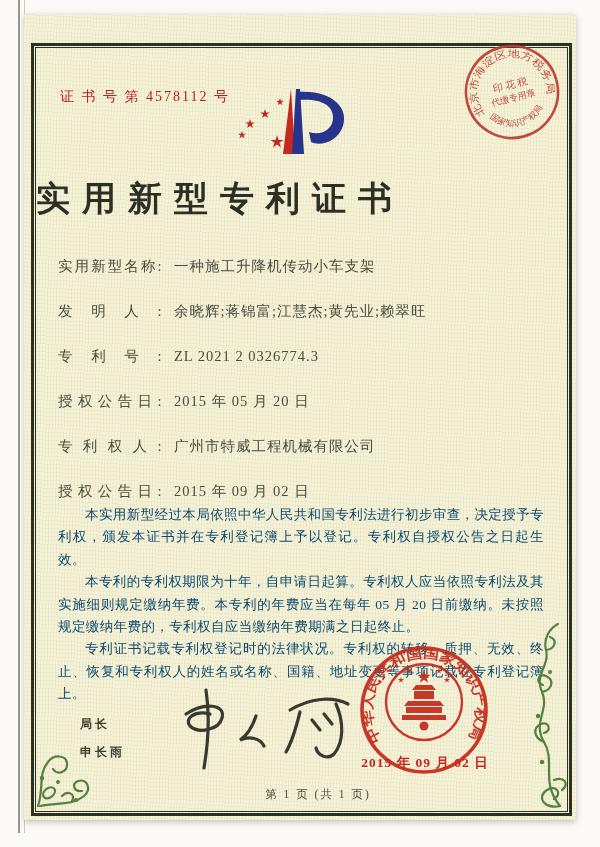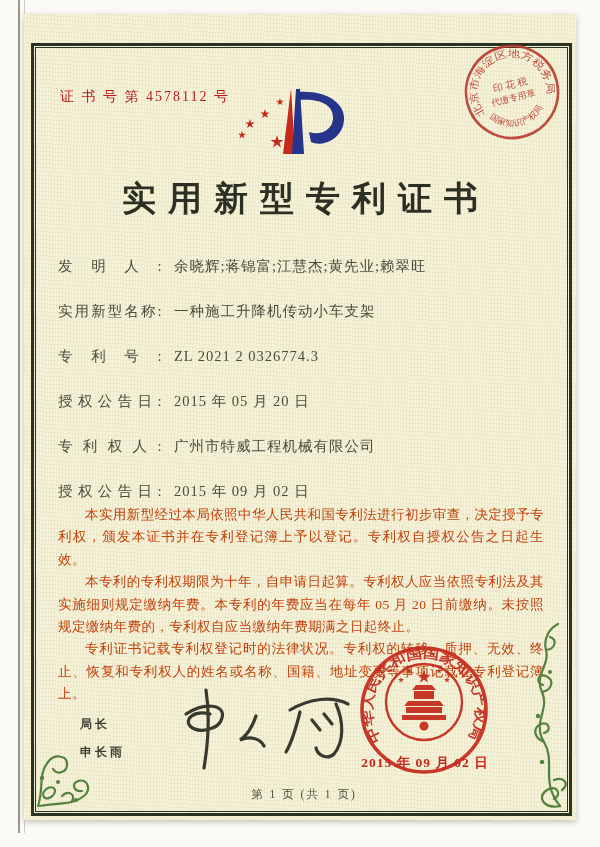--- a/index.html
+++ b/index.html
@@ -11,36 +11,36 @@
   .paper::before{content:"";position:absolute;inset:0;pointer-events:none;
     background:
       repeating-linear-gradient(92deg, rgba(170,165,115,.10) 0 1px, rgba(0,0,0,0) 1px 3px),
       repeating-linear-gradient(3deg, rgba(170,165,115,.09) 0 1px, rgba(0,0,0,0) 1px 4px);}
   .frame{position:absolute;left:7px;top:29px;width:535px;height:767px;
     border:3px solid #2a3322;}
   .frame-inner{position:absolute;inset:1px;border:1px solid #2a3322;}
   .cert-no{position:absolute;left:36px;top:74px;font-size:14px;color:#b91c1c;letter-spacing:2px;}
   .stamp{position:absolute;left:426px;top:16px;width:124px;height:124px;transform:rotate(-14deg);opacity:.88;}
   .logo{position:absolute;left:213px;top:72px;width:120px;height:72px;}
-  .title{position:absolute;left:0;top:162px;width:100%;text-align:center;
+  .title{position:absolute;left:0;top:162px;width:100%;
     font-size:34px;font-weight:bold;color:#2c2f24;letter-spacing:12px;text-indent:12px;}
   .fields{position:absolute;left:34px;top:242px;width:480px;}
   .frow{display:flex;line-height:21px;margin-bottom:24px;font-size:14.5px;color:#484d3d;}
   .flabel{width:104px;text-align:justify;text-align-last:justify;flex:none;letter-spacing:.5px;}
   .fvalue{margin-left:12px;letter-spacing:1px;}
   .paras{position:absolute;left:34px;top:490px;width:486px;font-size:13.5px;line-height:22.4px;
-    color:#c2410c;text-align:justify;}
+    color:#0c4a6e;text-align:justify;}
   .para{text-indent:2em;letter-spacing:.4px;}
   .director{position:absolute;left:56px;top:696px;font-size:12px;color:#3c4033;
     font-weight:600;letter-spacing:3px;line-height:28px;}
   .sig{position:absolute;left:140px;top:666px;width:200px;height:92px;}
   .seal{position:absolute;left:330px;top:626px;width:140px;height:140px;opacity:.92;}
   .seal-date{position:absolute;left:326px;top:740px;width:150px;text-align:center;
     font-size:13.5px;font-weight:bold;color:#c6271c;letter-spacing:1px;}
-  .footer{position:absolute;left:4px;top:773px;width:100%;text-align:center;
+  .footer{position:absolute;left:18px;top:773px;width:100%;text-align:center;
     font-size:11.5px;color:#4c5140;letter-spacing:2px;}
   .fl-left{position:absolute;left:8px;top:716px;width:92px;height:80px;}
   .fl-right{position:absolute;left:496px;top:606px;width:48px;height:190px;}
   svg{display:block;}
 </style>
 </head>
 <body>
 
 <div class="scan-edge"></div>
 
@@ -82,26 +82,26 @@
         <use href="#star5" transform="translate(5,49) scale(4.2)"></use>
         <use href="#star5" transform="translate(40,56) scale(6.8)"></use>
       </g>
     </svg>
   </div>
 
   <div class="title">实用新型专利证书</div>
 
   <div class="fields">
     <div class="frow">
+      <span class="flabel">实用新型名称:</span>
+      <span class="fvalue">一种施工升降机传动小车支架</span>
+    </div>
+    <div class="frow">
       <span class="flabel">发明人:</span>
       <span class="fvalue">余晓辉;蒋锦富;江慧杰;黄先业;赖翠旺</span>
-    </div>
-    <div class="frow">
-      <span class="flabel">实用新型名称:</span>
-      <span class="fvalue">一种施工升降机传动小车支架</span>
     </div>
     <div class="frow">
       <span class="flabel">专利号:</span>
       <span class="fvalue">ZL 2021 2 0326774.3</span>
     </div>
     <div class="frow">
       <span class="flabel">授权公告日:</span>
       <span class="fvalue">2015 年 05 月 20 日</span>
     </div>
     <div class="frow">

